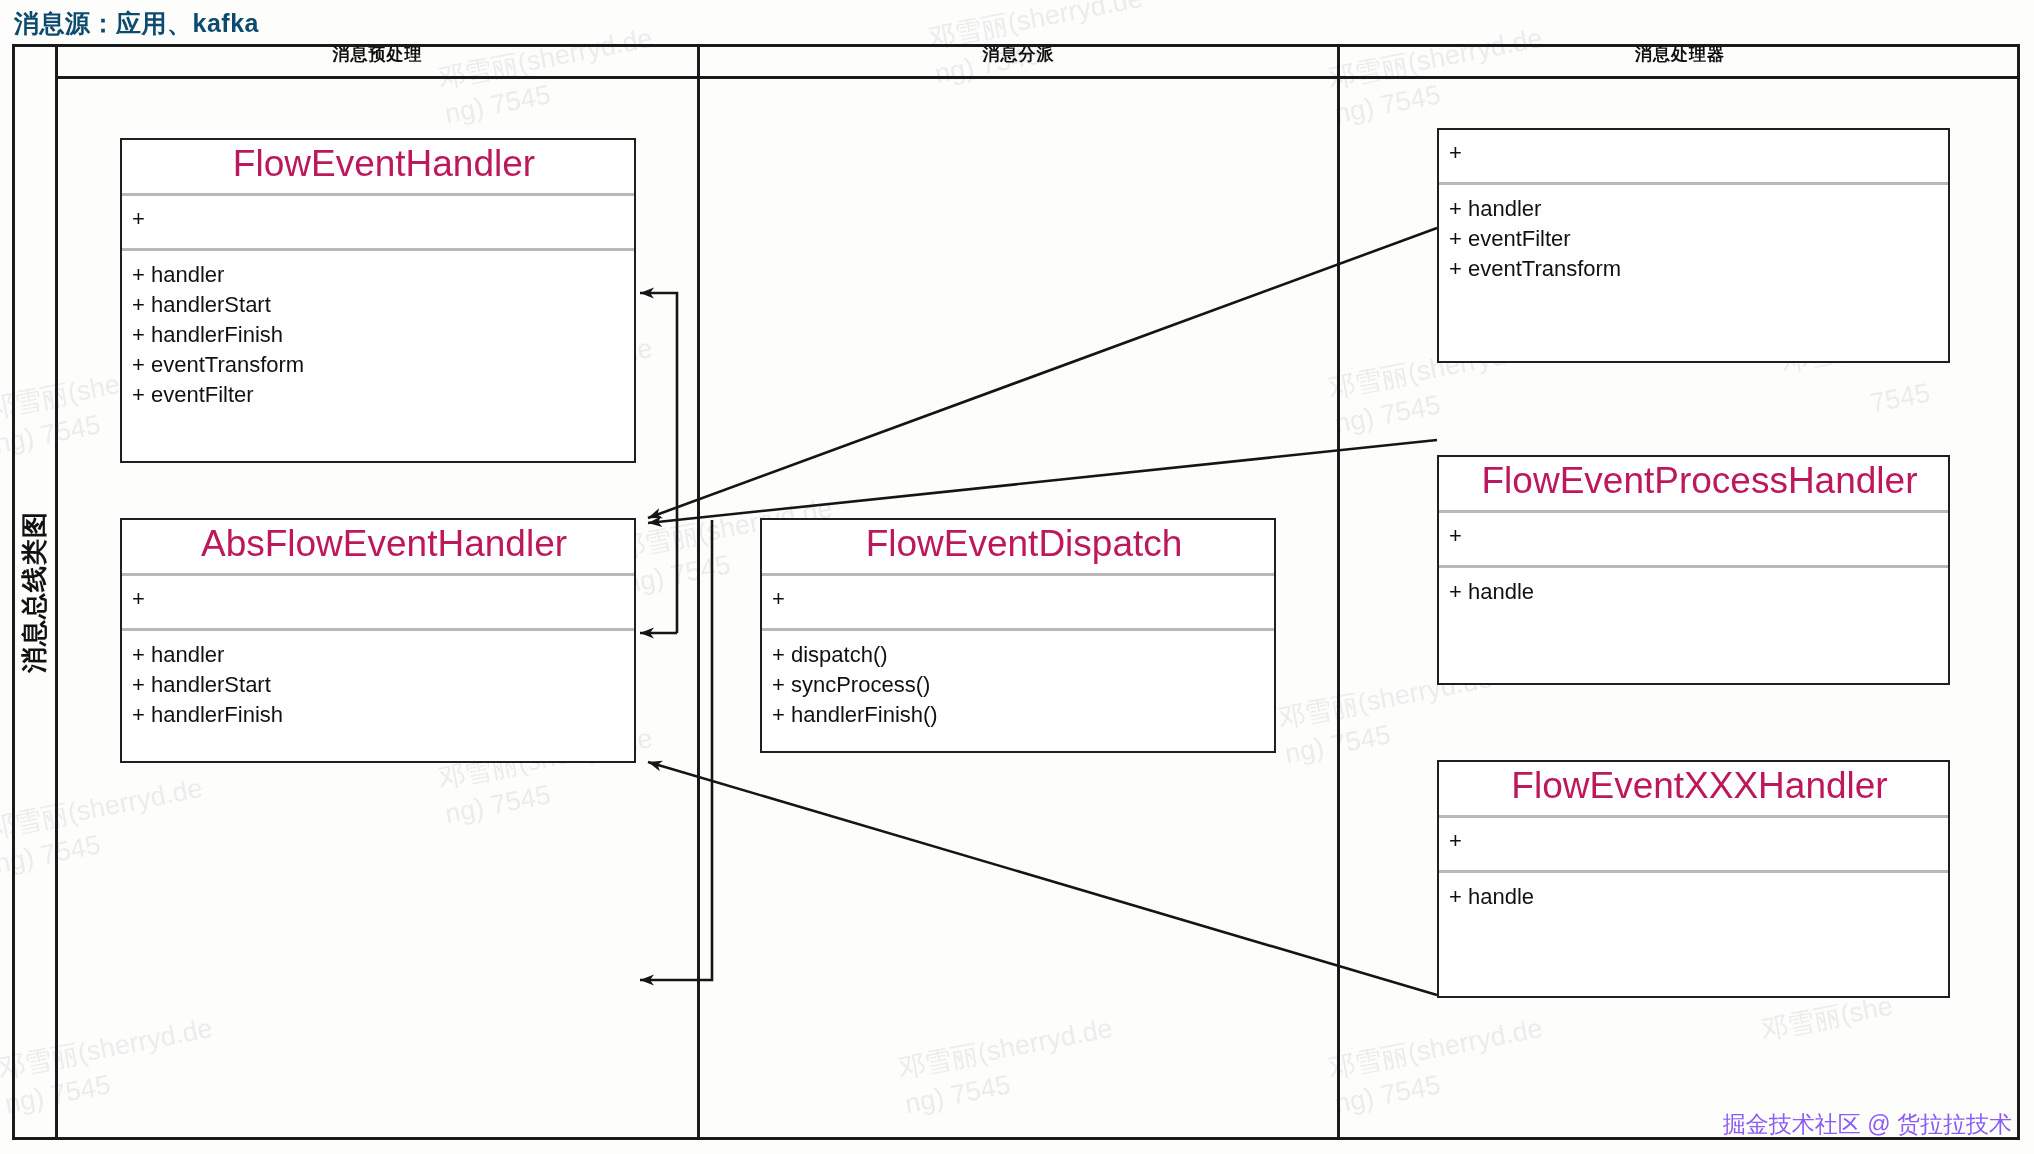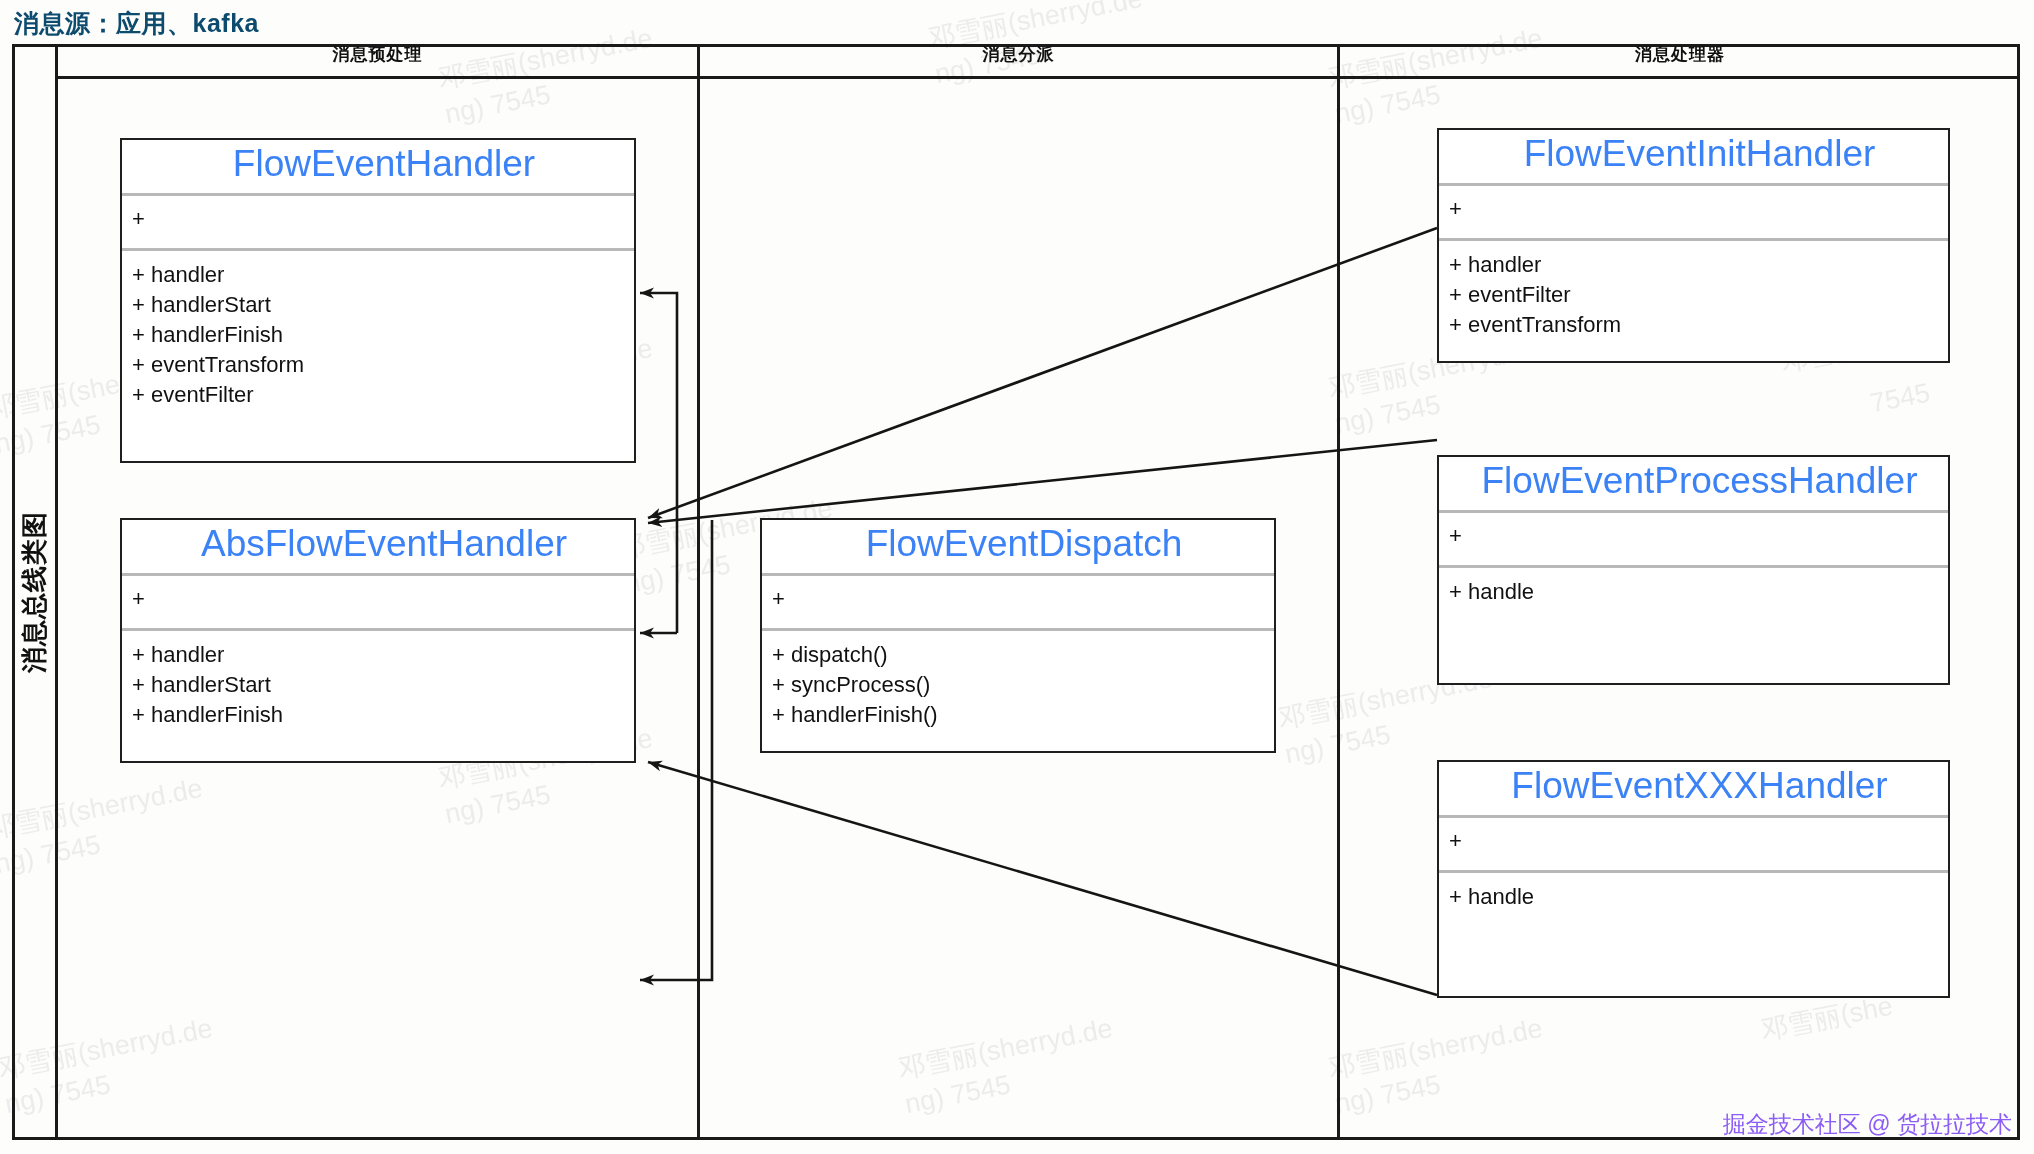--- a/index.html
+++ b/index.html
@@ -107,21 +107,21 @@
     position: absolute;
     box-sizing: border-box;
     border: 2px solid #1f1f1f;
     background: #ffffff;
     display: flex;
     flex-direction: column;
   }
   .uml-title {
     text-align: center;
     font-size: 37px;
-    color: #3b82f6;
+    color: #be185d;
     padding: 4px 6px 8px 18px;
     border-bottom: 3px solid #b8b8b8;
     line-height: 1.1;
     white-space: nowrap;
     overflow: hidden;
   }
   .uml-attrs {
     border-bottom: 3px solid #b8b8b8;
     padding: 8px 10px 10px 10px;
     font-size: 22px;
@@ -275,21 +275,20 @@
       <div class="row">+</div>
     </div>
     <div class="uml-ops">
       <div class="row">+ dispatch()</div>
       <div class="row">+ syncProcess()</div>
       <div class="row">+ handlerFinish()</div>
     </div>
   </div>
 
   <div class="uml" style="left:1437px; top:128px; width:513px; height:235px;">
-    <div class="uml-title">FlowEventInitHandler</div>
     <div class="uml-attrs">
       <div class="row">+</div>
     </div>
     <div class="uml-ops">
       <div class="row">+ handler</div>
       <div class="row">+ eventFilter</div>
       <div class="row">+ eventTransform</div>
     </div>
   </div>
 

